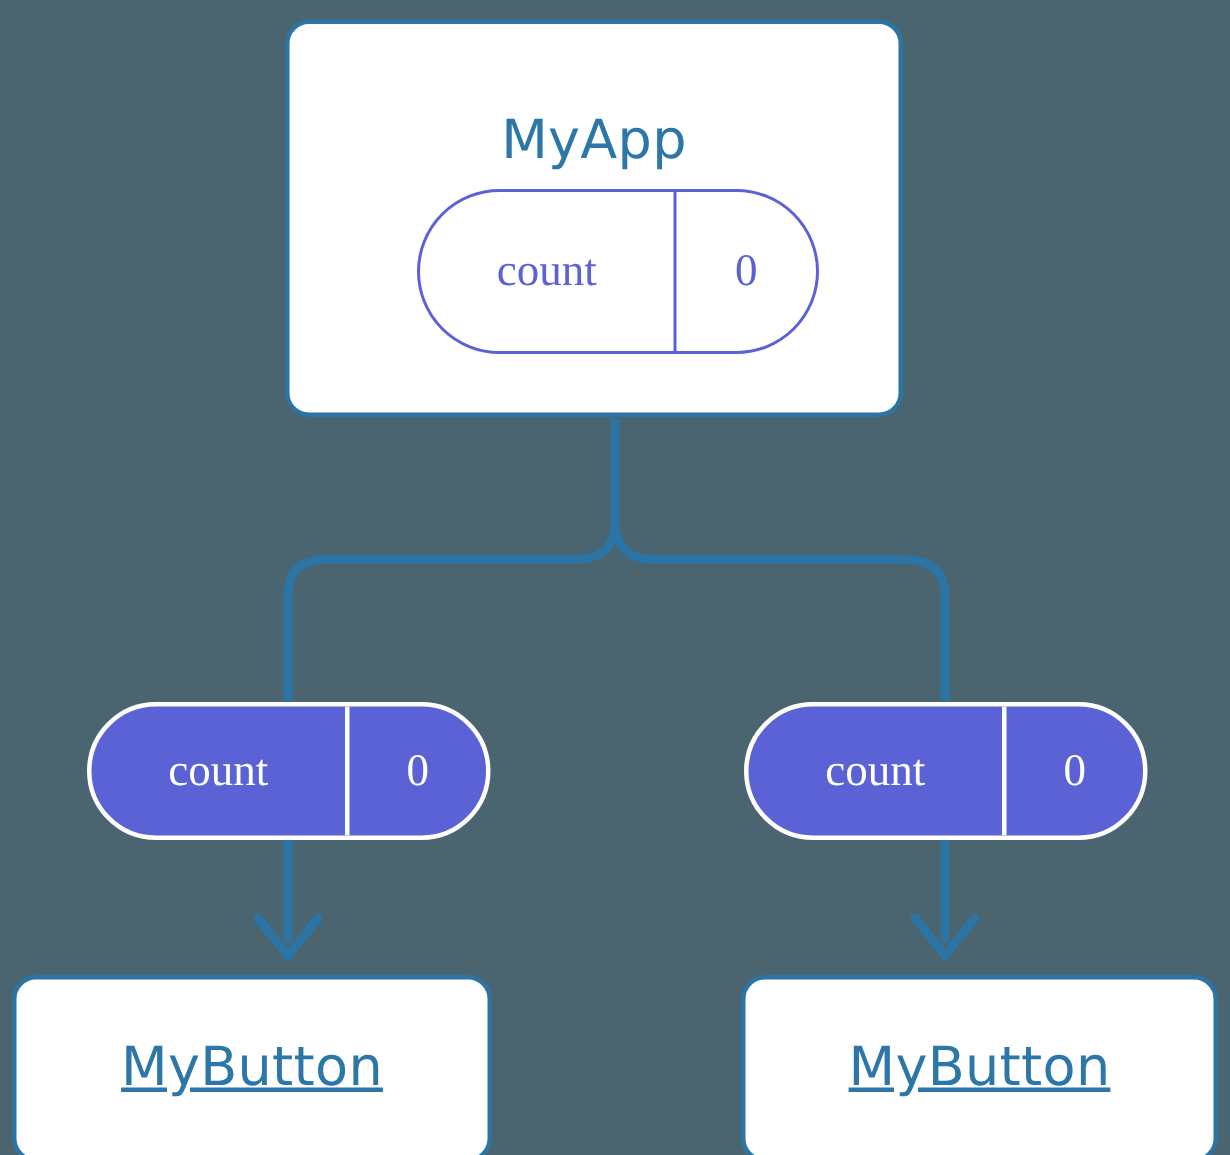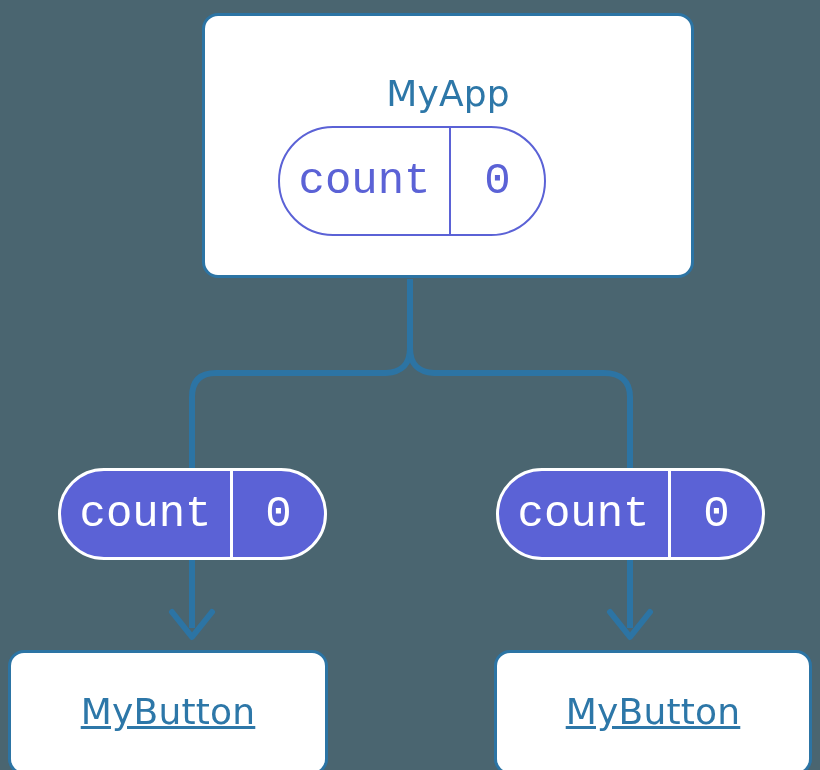--- a/index.html
+++ b/index.html
@@ -43,23 +43,22 @@
     color: #2d77a8;
     font-size: 36px;
     font-family: "DejaVu Sans", sans-serif;
     letter-spacing: 0.2px;
     white-space: nowrap;
   }
 
   #myapp-box {
     left: 190px;
     top: 13px;
-    width: 492px;
+    width: 412px;
     height: 265px;
-    margin-left: 12px;
   }
   #myapp-title {
     top: 57px;
   }
 
   .mybutton-box {
     height: 125px;
   }
   #mybutton-left-box {
     left: 8px;
@@ -83,22 +82,22 @@
     align-items: stretch;
     box-sizing: border-box;
     border-radius: 999px;
     overflow: hidden;
   }
   .pill .pill-key,
   .pill .pill-val {
     display: flex;
     align-items: center;
     justify-content: center;
-    font-size: 44px;
-    font-family: Liberation Mono, monospace;
+    font-size: 30px;
+    font-family: Liberation Serif, serif;
     box-sizing: border-box;
     white-space: nowrap;
   }
 
   
   #myapp-pill {
     left: 278px;
     top: 126px;
     width: 268px;
     height: 110px;

